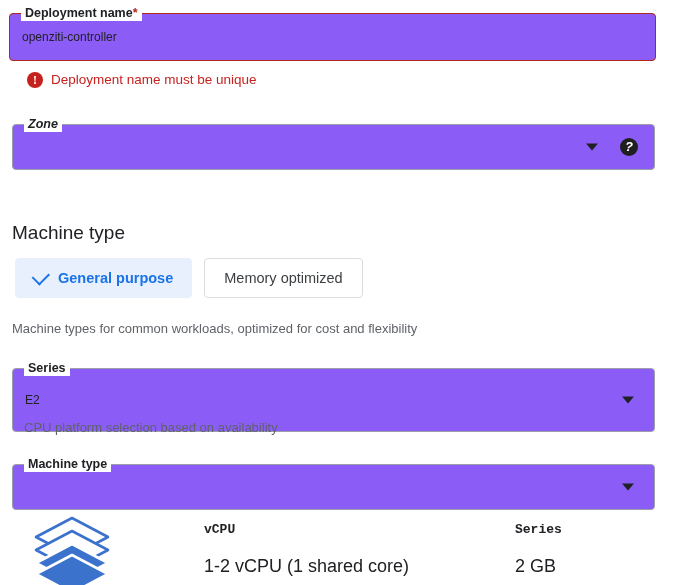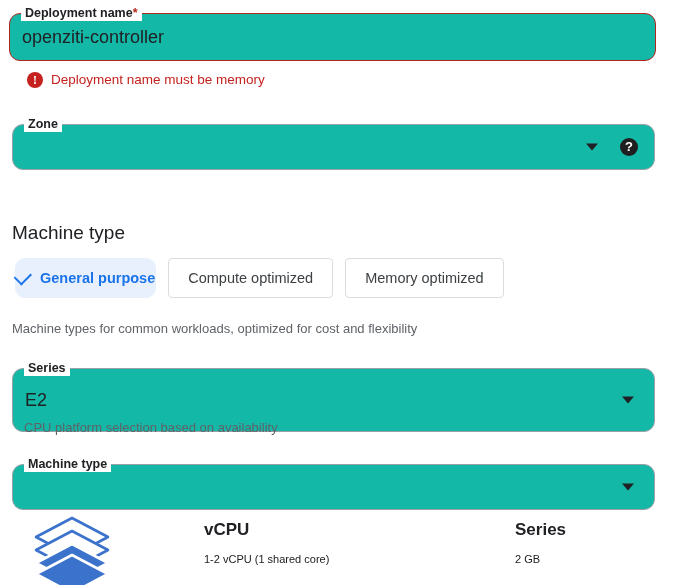--- a/index.html
+++ b/index.html
@@ -15,22 +15,22 @@
     font-family: "Liberation Sans", sans-serif;
     color: #202124;
     -webkit-font-smoothing: antialiased;
   }
 
   
   .field {
     position: absolute;
     box-sizing: border-box;
     border: 1px solid #9aa0a6;
-    border-radius: 11px;
-    background: #14b8a6;
+    border-radius: 4px;
+    background: #8b5cf6;
   }
   .field.error {
     border: 1px solid #b3261e;
   }
   .field-label {
     position: absolute;
     top: -8px;
     left: 11px;
     background: #ffffff;
     padding: 0 4px;
@@ -45,21 +45,21 @@
   }
   .req-star {
     color: #b3261e;
     font-weight: bold;
   }
   .field-value {
     position: absolute;
     left: 12px;
     top: 50%;
     transform: translateY(-50%);
-    font-size: 18px;
+    font-size: 12px;
     line-height: 19px;
     color: #202124;
     white-space: nowrap;
   }
 
   
   .caret {
     position: absolute;
     top: 50%;
     transform: translateY(-50%);
@@ -146,22 +146,21 @@
     display: flex;
     align-items: center;
     gap: 9px;
     cursor: pointer;
   }
   .toggle-btn.selected {
     background: #e8f0fe;
     border-color: #e8f0fe;
     color: #1a73e8;
     font-weight: bold;
-    padding: 0 0;
-    border-radius: 10px;
+    padding: 0 18px;
   }
   .check-mark {
     display: inline-block;
     width: 13px;
     height: 9px;
     border-left: 2.4px solid #1a73e8;
     border-bottom: 2.4px solid #1a73e8;
     transform: rotate(-45deg) translate(1px, -2px);
     flex: none;
   }
@@ -188,68 +187,66 @@
     left: 30px;
     top: 2px;
     width: 84px;
     height: 71px;
   }
   .spec-col {
     position: absolute;
     top: 8px;
   }
   .spec-head {
-    font-size: 17px;
+    font-size: 13px;
     font-weight: bold;
     line-height: 19px;
     color: #202124;
     white-space: nowrap;
+    font-family: Liberation Mono, monospace;
   }
   .spec-val {
-    margin-top: 11px;
-    font-size: 11px;
+    margin-top: 18px;
+    font-size: 18px;
     line-height: 19px;
     color: #202124;
     white-space: nowrap;
   }
   #spec-col-vcpu { left: 204px; }
   #spec-col-memory { left: 515px; }
 </style>
 </head>
 <body>
 
 <div class="field error" id="deployment-field" style="left:9px; top:13px; width:647px; height:48px;">
   <div class="field-label">
     <span>Deployment name</span><span class="req-star">*</span>
   </div>
   <div class="field-value">openziti-controller</div>
 </div>
 
 <div id="error-row">
   <span class="error-icon">!</span>
-  <span class="error-text">Deployment name must be memory</span>
-</div>
-
-<div class="field" id="zone-field" style="left:12px; top:124px; width:643px; height:46px;">
+  <span class="error-text">Deployment name must be unique</span>
+</div>
+
+<div class="field" id="zone-field" style="left:12px; top:124px; width:643px; height:46px;font-style:italic;">
   <div class="field-label">Zone</div>
   <div class="caret" style="right:56px;"></div>
   <div class="help-icon" style="right:16px;">?</div>
 </div>
 
 <div id="section-heading">Machine type</div>
 
 <div id="toggle-group">
   <div class="toggle-btn selected">
     <span class="check-mark"></span>
     <span>General purpose</span>
   </div>
   <div class="toggle-btn">
-    <span>Compute optimized</span>
-  </div>
-  <div class="toggle-btn">
     <span>Memory optimized</span>
   </div>
 </div>
 
 <div class="helper-text" style="left:12px; top:320px;">Machine types for common workloads, optimized for cost and flexibility</div>
 
 <div class="field" id="series-field" style="left:12px; top:368px; width:643px; height:64px;">
   <div class="field-label">Series</div>
   <div class="field-value">E2</div>
   <div class="caret" style="right:20px;"></div>

